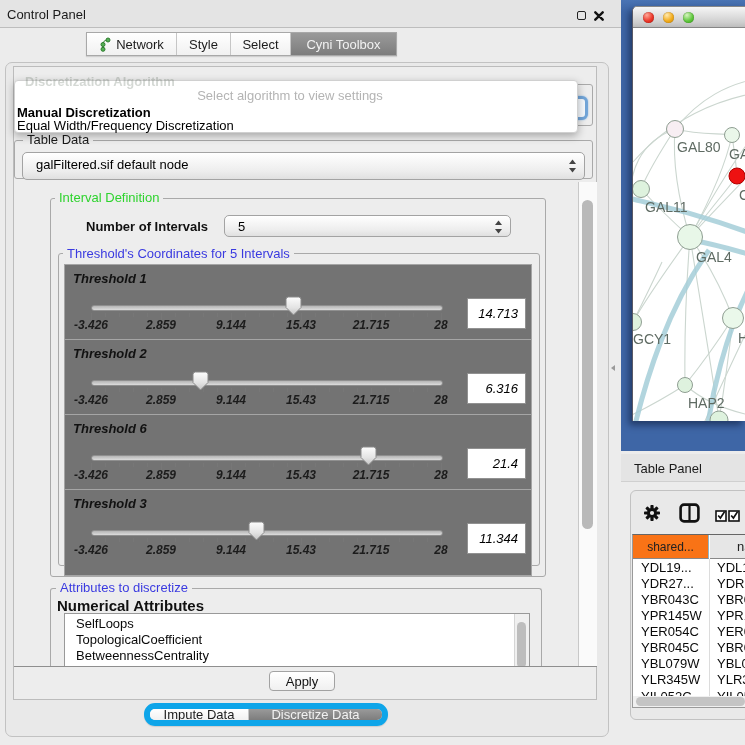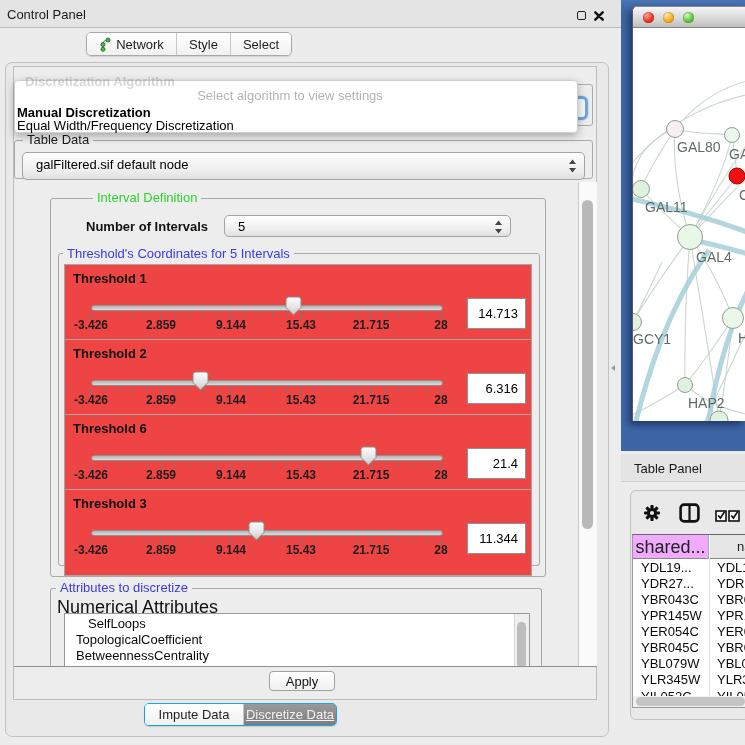--- a/index.html
+++ b/index.html
@@ -5,64 +5,65 @@
 body { width:745px; height:745px; font-family:"Liberation Sans", sans-serif; background:#ececec; position:relative; overflow:hidden; }
 .abs { position:absolute; }
 .tseg { display:flex; align-items:center; justify-content:center; font-size:13px; color:#1c1c1c; height:100%; border-right:1px solid #c6c6c6; background:linear-gradient(#ffffff,#f1f1f1); }
 .tseg:last-child { border-right:none; }
 .tseg.dark { background:linear-gradient(#9a9a9a,#7d7d7d); color:#f2f2f2; }
 .groupbox { position:absolute; border:1px solid #a9a9a9; border-radius:3px; }
 .gtitle { position:absolute; font-size:13px; background:#ededed; padding:0 4px; line-height:14px; }
 .combo { position:absolute; background:linear-gradient(#ffffff,#ededed 70%,#e0e0e0); border:1px solid #a3a3a3; border-radius:5px; font-size:13px; color:#000; }
 .combo .arr { position:absolute; right:7px; width:9px; }
 .arr svg { display:block; }
-.tpanel { position:absolute; left:64px; width:468px; height:87px; background:#ef4444; border:1px solid #a5a5a5; }
+.tpanel { position:absolute; left:64px; width:468px; height:87px; background:#737373; border:1px solid #a5a5a5;font-style:italic; }
 .tlabel { position:absolute; left:8px; top:6px; font-size:13px; font-weight:bold; color:#111; }
 .track { position:absolute; left:26px; width:352px; height:6px; background:linear-gradient(#b5b5b5,#dcdcdc); border:1px solid #8f8f8f; border-radius:3px; }
 .tick { position:absolute; width:1px; background:#777; }
 .slbl { position:absolute; width:70px; text-align:center; font-size:12px; font-weight:bold; color:#1c1c1c; }
 .vfield { position:absolute; left:402px; width:59px; height:31px; background:#fff; border:1px solid #919191; font-size:13px; color:#000; text-align:right; line-height:29px; padding-right:7px; }
 .row { position:absolute; font-size:13px; color:#0a0a0a; white-space:nowrap; }
 </style></head><body>
 
 <div class="abs" style="left:0;top:0;width:621px;height:28px;background:#e4e4e4;border-bottom:1px solid #bdbdbd;"></div>
 <div class="abs" style="left:7px;top:7px;font-size:13px;color:#1a1a1a;">Control Panel</div>
 <div class="abs" style="left:577px;top:11px;width:9px;height:9px;border:1.5px solid #222;border-radius:2px;"></div>
 <svg class="abs" style="left:594px;top:11px;" width="10" height="10" viewBox="0 0 10 10">
     <path d="M1.3,1.3 L8.7,8.7 M8.7,1.3 L1.3,8.7" stroke="#111" stroke-width="2.4" stroke-linecap="round"></path>
   </svg>
 <div class="abs" style="left:5px;top:62px;width:604px;height:675px;background:#e9e9e9;border:1px solid #c2c2c2;border-radius:7px;"></div>
 <div class="abs" style="left:13px;top:66px;width:584px;height:634px;background:#ededed;border:1px solid #bcbcbc;"></div>
-<div class="abs" style="left:86px;top:32px;height:24px;display:flex;border:1px solid #a8a8a8;border-radius:5px;overflow:hidden;box-shadow:0 1px 1px rgba(0,0,0,0.12);">
+<div class="abs" style="left:86px;top:32px;height:24px;display:flex;border:1px solid #a8a8a8;border-radius:0;overflow:hidden;box-shadow:0 1px 1px rgba(0,0,0,0.12);">
 <div class="tseg" style="width:90px;"><svg width="13" height="15" viewBox="0 0 13 15" style="margin-right:4px;">
         <path d="M4,7.5 L4,12 M4,7.5 C4,4.5 6,3 9,3" fill="none" stroke="#4a8f4a" stroke-width="1.2"></path>
         <circle cx="9" cy="3" r="2" fill="#55b055" stroke="#2e7d2e"></circle>
         <circle cx="4" cy="7.5" r="2" fill="#55b055" stroke="#2e7d2e"></circle>
         <circle cx="4" cy="12.3" r="2" fill="#55b055" stroke="#2e7d2e"></circle>
       </svg>Network</div>
 <div class="tseg" style="width:54px;">Style</div>
 <div class="tseg" style="width:60px;">Select</div>
+<div class="tseg dark" style="width:105px;">Cyni Toolbox</div>
 </div>
 <div class="groupbox" style="left:14px;top:84px;width:579px;height:42px;"></div>
 <div class="abs" style="left:560px;top:96px;width:28px;height:24px;background:#f4f8fc;border:3px solid #72a5d8;border-radius:6px;box-shadow:0 0 2px #8ab8e4;"></div>
 <div class="groupbox" style="left:14px;top:140px;width:579px;height:39px;"></div>
 <div class="gtitle" style="left:23px;top:133px;color:#1a1a1a;">Table Data</div>
 <div class="combo" style="left:22px;top:152px;width:563px;height:28px;">
     <span style="position:absolute;left:13px;top:4px;">galFiltered.sif default node</span>
 <span class="arr" style="top:6px;">
       <svg width="9" height="14" viewBox="0 0 9 14">
         <path d="M4.5,0.5 L8,5 L1,5 Z" fill="#444"></path>
         <path d="M4.5,13.5 L8,9 L1,9 Z" fill="#444"></path>
       </svg>
     </span>
   </div>
 <div class="abs" style="left:578px;top:182px;width:19px;height:484px;background:#fafafa;border-left:1px solid #c8c8c8;"></div>
 <div class="abs" style="left:582px;top:200px;width:11px;height:329px;background:#b9b9b9;border-radius:5.5px;"></div>
 <div class="groupbox" style="left:50px;top:198px;width:496px;height:379px;"></div>
-<div class="gtitle" style="left:55px;top:191px;color:#2ed32e;margin-left:38px;">Interval Definition</div>
+<div class="gtitle" style="left:55px;top:191px;color:#2ed32e;">Interval Definition</div>
 <div class="abs" style="left:86px;top:219px;font-size:13px;font-weight:bold;color:#111;">Number of Intervals</div>
 <div class="combo" style="left:224px;top:215px;width:287px;height:22px;">
     <span style="position:absolute;left:13px;top:3px;">5</span>
 <span class="arr" style="top:4px;">
       <svg width="9" height="14" viewBox="0 0 9 14">
         <path d="M4.5,0.5 L8,5 L1,5 Z" fill="#444"></path>
         <path d="M4.5,13.5 L8,9 L1,9 Z" fill="#444"></path>
       </svg>
     </span>
   </div>
@@ -251,33 +252,33 @@
           <stop offset="0.6" stop-color="#e3e3e3"></stop>
           <stop offset="1" stop-color="#c6c6c6"></stop>
         </linearGradient>
       </defs>
       <path d="M1,3.5 Q1,1 3.5,1 L13.5,1 Q16,1 16,3.5 L16,11.5 L8.5,19 L1,11.5 Z" fill="url(#thg3)" stroke="#8a8a8a" stroke-width="1"></path>
     </svg>
     <div class="vfield" style="top:33px;">11.344</div>
   </div>
 <div class="groupbox" style="left:50px;top:588px;width:492px;height:78px;border-bottom:none;border-bottom-left-radius:0;border-bottom-right-radius:0;"></div>
 <div class="gtitle" style="left:56px;top:581px;color:#3a3ae0;">Attributes to discretize</div>
-<div class="abs" style="left:57px;top:597px;font-size:18px;font-weight:normal;color:#111;">Numerical Attributes</div>
+<div class="abs" style="left:57px;top:597px;font-size:15px;font-weight:bold;color:#111;">Numerical Attributes</div>
 <div class="abs" style="left:64px;top:613px;width:466px;height:53px;background:#fff;border:1px solid #999;border-bottom:none;overflow:hidden;">
-<div style="position:absolute;left:23px;top:2px;font-size:13px;color:#0a0a0a;text-align:right;">SelfLoops</div>
+<div style="position:absolute;left:11px;top:2px;font-size:13px;color:#0a0a0a;text-align:right;">SelfLoops</div>
 <div style="position:absolute;left:11px;top:18px;font-size:13px;color:#0a0a0a;">TopologicalCoefficient</div>
 <div style="position:absolute;left:11px;top:34px;font-size:13px;color:#0a0a0a;">BetweennessCentrality</div>
 <div style="position:absolute;right:0;top:0;width:15px;height:53px;background:#f0f0f0;border-left:1px solid #d5d5d5;"></div>
 <div style="position:absolute;right:3px;top:8px;width:9px;height:46px;background:#bdbdbd;border-radius:4.5px;"></div>
 </div>
 <div class="abs" style="left:14px;top:666px;width:583px;height:1px;background:#8f8f8f;"></div>
 <div class="abs" style="left:269px;top:671px;width:66px;height:20px;background:linear-gradient(#ffffff,#f0f0f0);border:1px solid #a2a2a2;border-radius:4px;font-size:13px;color:#111;text-align:center;line-height:19px;">Apply</div>
-<div class="abs" style="left:144px;top:703px;height:23px;display:flex;border:1px solid #0ea5e9;border-radius:5px;overflow:hidden;box-shadow:0 1px 1px rgba(0,0,0,0.12);">
+<div class="abs" style="left:144px;top:703px;height:23px;display:flex;border:6px solid #0ea5e9;border-radius:11px;overflow:hidden;box-shadow:0 1px 1px rgba(0,0,0,0.12);">
 <div class="tseg" style="width:99px;">Impute Data</div>
-<div class="tseg dark" style="width:92px;text-decoration:underline;">Discretize Data</div>
+<div class="tseg dark" style="width:133px;text-decoration:underline;">Discretize Data</div>
 </div>
 <svg class="abs" style="left:610px;top:364px;" width="6" height="8" viewBox="0 0 6 8">
     <path d="M5,1 L1,4 L5,7 Z" fill="#9a9a9a"></path>
   </svg>
 <div class="abs" style="left:14px;top:80px;width:564px;height:53px;background:#ffffff;border:1px solid #d0d0d0;border-radius:4px;box-shadow:0 3px 9px rgba(0,0,0,0.3);z-index:20;"></div>
 <div class="abs" style="left:8px;top:88px;width:564px;text-align:center;font-size:13px;color:#b4b4b4;z-index:21;">Select algorithm to view settings</div>
 <div class="abs" style="left:17px;top:105px;font-size:13px;font-weight:bold;color:#000;z-index:21;">Manual Discretization</div>
 <div class="abs" style="left:17px;top:118px;font-size:13px;color:#000;z-index:21;">Equal Width/Frequency Discretization</div>
 <div class="abs" style="left:25px;top:74px;font-size:13px;font-weight:bold;color:rgba(85,100,85,0.25);z-index:22;">Discretization Algorithm</div>
 <div class="abs" style="left:621px;top:0;width:124px;height:451px;background:linear-gradient(#4a74b4,#3e66a6 12px,#3e66a6);"></div>
@@ -356,21 +357,21 @@
   </svg>
 <svg class="abs" style="left:715px;top:509px;z-index:6;" width="13" height="13" viewBox="0 0 13 13">
     <rect x="1" y="2" width="10" height="10" fill="#fff" stroke="#111" stroke-width="1.6"></rect>
     <path d="M3.2,6.5 L5.4,9 L9.6,2.6" fill="none" stroke="#111" stroke-width="1.7"></path>
   </svg>
 <svg class="abs" style="left:728px;top:509px;z-index:6;" width="13" height="13" viewBox="0 0 13 13">
     <rect x="1" y="2" width="10" height="10" fill="#fff" stroke="#111" stroke-width="1.6"></rect>
     <path d="M3.2,6.5 L5.4,9 L9.6,2.6" fill="none" stroke="#111" stroke-width="1.7"></path>
   </svg>
 <div class="abs" style="left:632px;top:534px;width:113px;height:173px;background:#fff;border-top:1px solid #666;border-left:1px solid #9a9a9a;overflow:hidden;z-index:6;">
-<div style="position:absolute;left:0;top:0;width:76px;height:24px;background:#f0abfc;border-right:1px solid #8fb6c8;border-bottom:1px solid #888;text-align:center;line-height:24px;font-size:18px;color:#222;">shared...</div>
+<div style="position:absolute;left:0;top:0;width:76px;height:24px;background:#f97316;border-right:1px solid #8fb6c8;border-bottom:1px solid #888;text-align:center;line-height:24px;font-size:12px;color:#222;">shared...</div>
 <div style="position:absolute;left:77px;top:0;width:40px;height:24px;background:#e6e6e6;border-bottom:1px solid #888;line-height:24px;font-size:13px;color:#222;padding-left:27px;">na</div>
 <div style="position:absolute;left:76px;top:24px;width:1px;height:149px;background:#dcdcdc;"></div>
 </div>
 <div class="row" style="left:641px;top:560px;z-index:7;">YDL19...</div>
 <div class="row" style="left:717px;top:560px;z-index:7;width:28px;overflow:hidden;">YDL19</div>
 <div class="row" style="left:641px;top:576px;z-index:7;">YDR27...</div>
 <div class="row" style="left:717px;top:576px;z-index:7;width:28px;overflow:hidden;">YDR27</div>
 <div class="row" style="left:641px;top:592px;z-index:7;">YBR043C</div>
 <div class="row" style="left:717px;top:592px;z-index:7;width:28px;overflow:hidden;">YBR04</div>
 <div class="row" style="left:641px;top:608px;z-index:7;">YPR145W</div>

